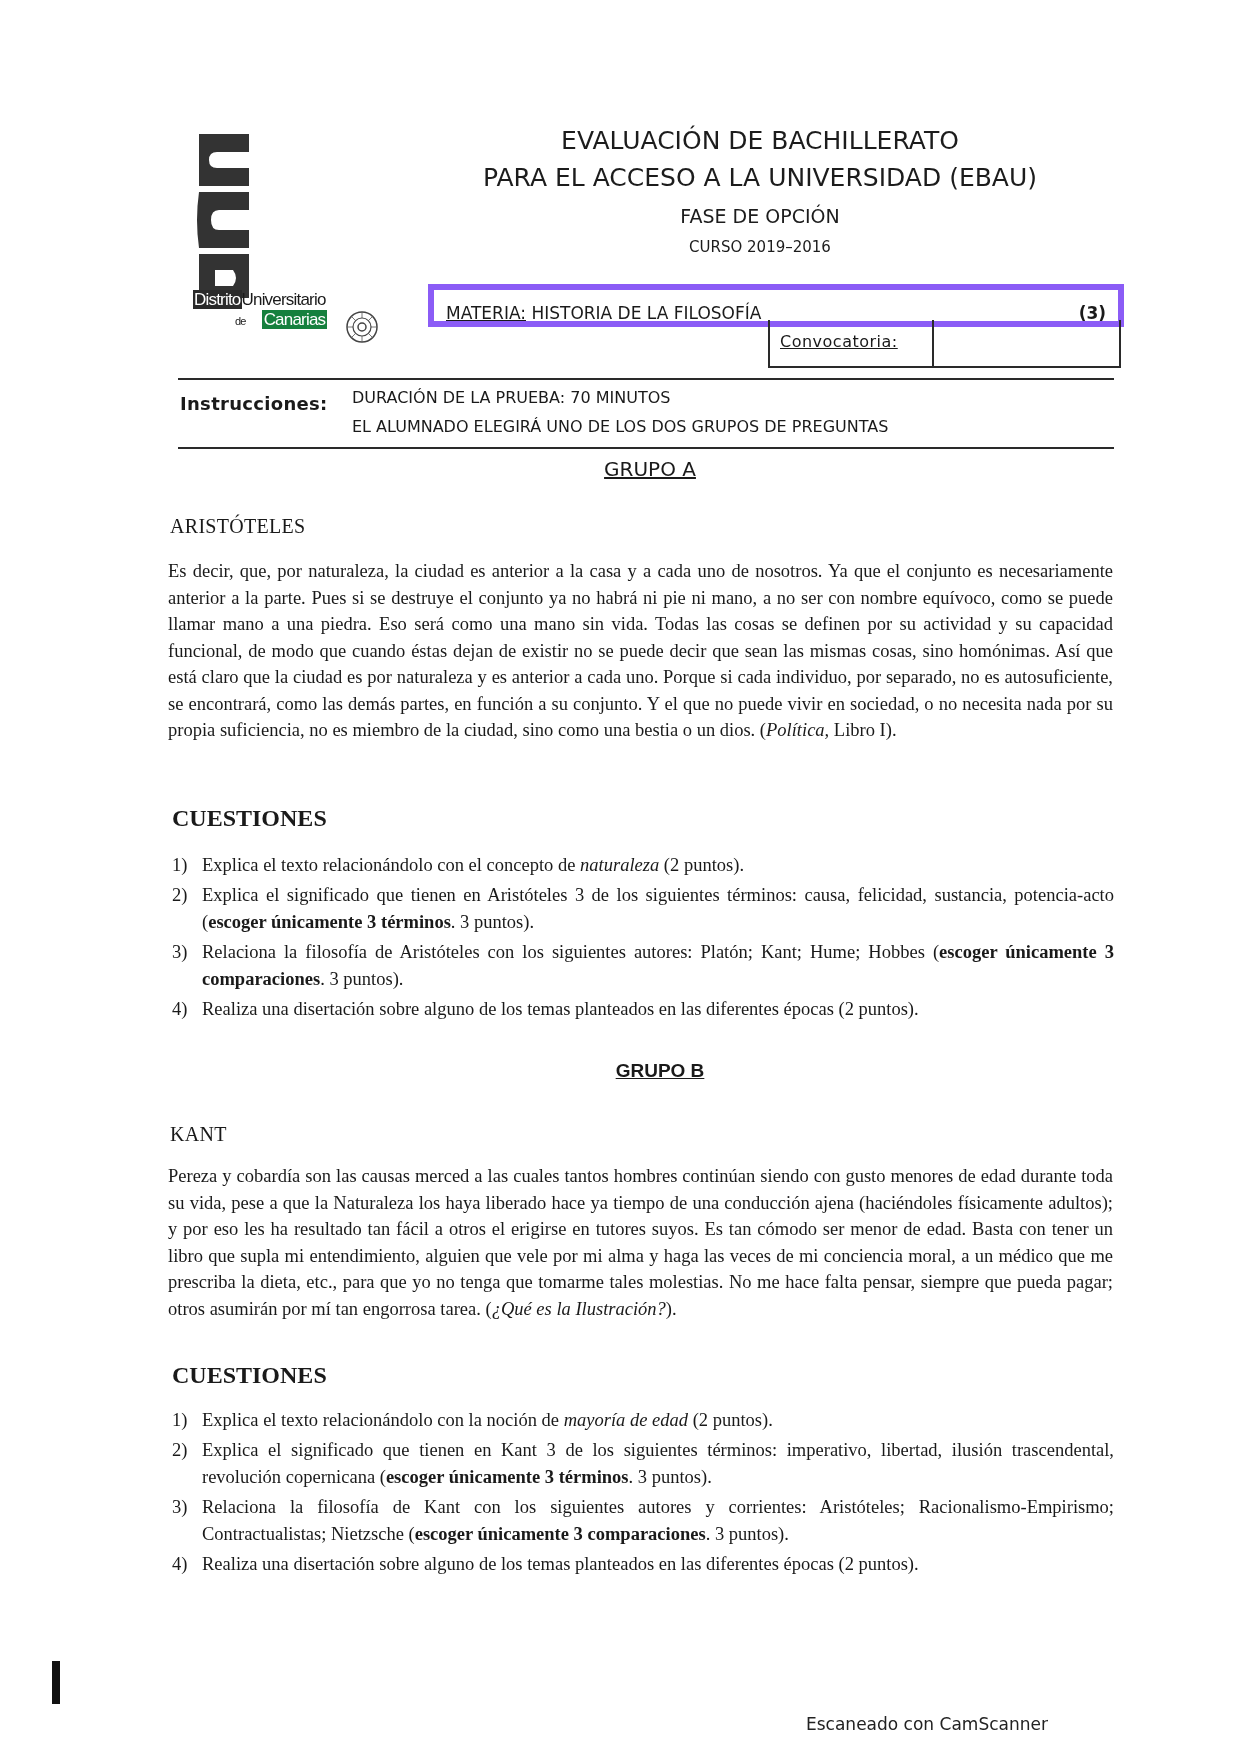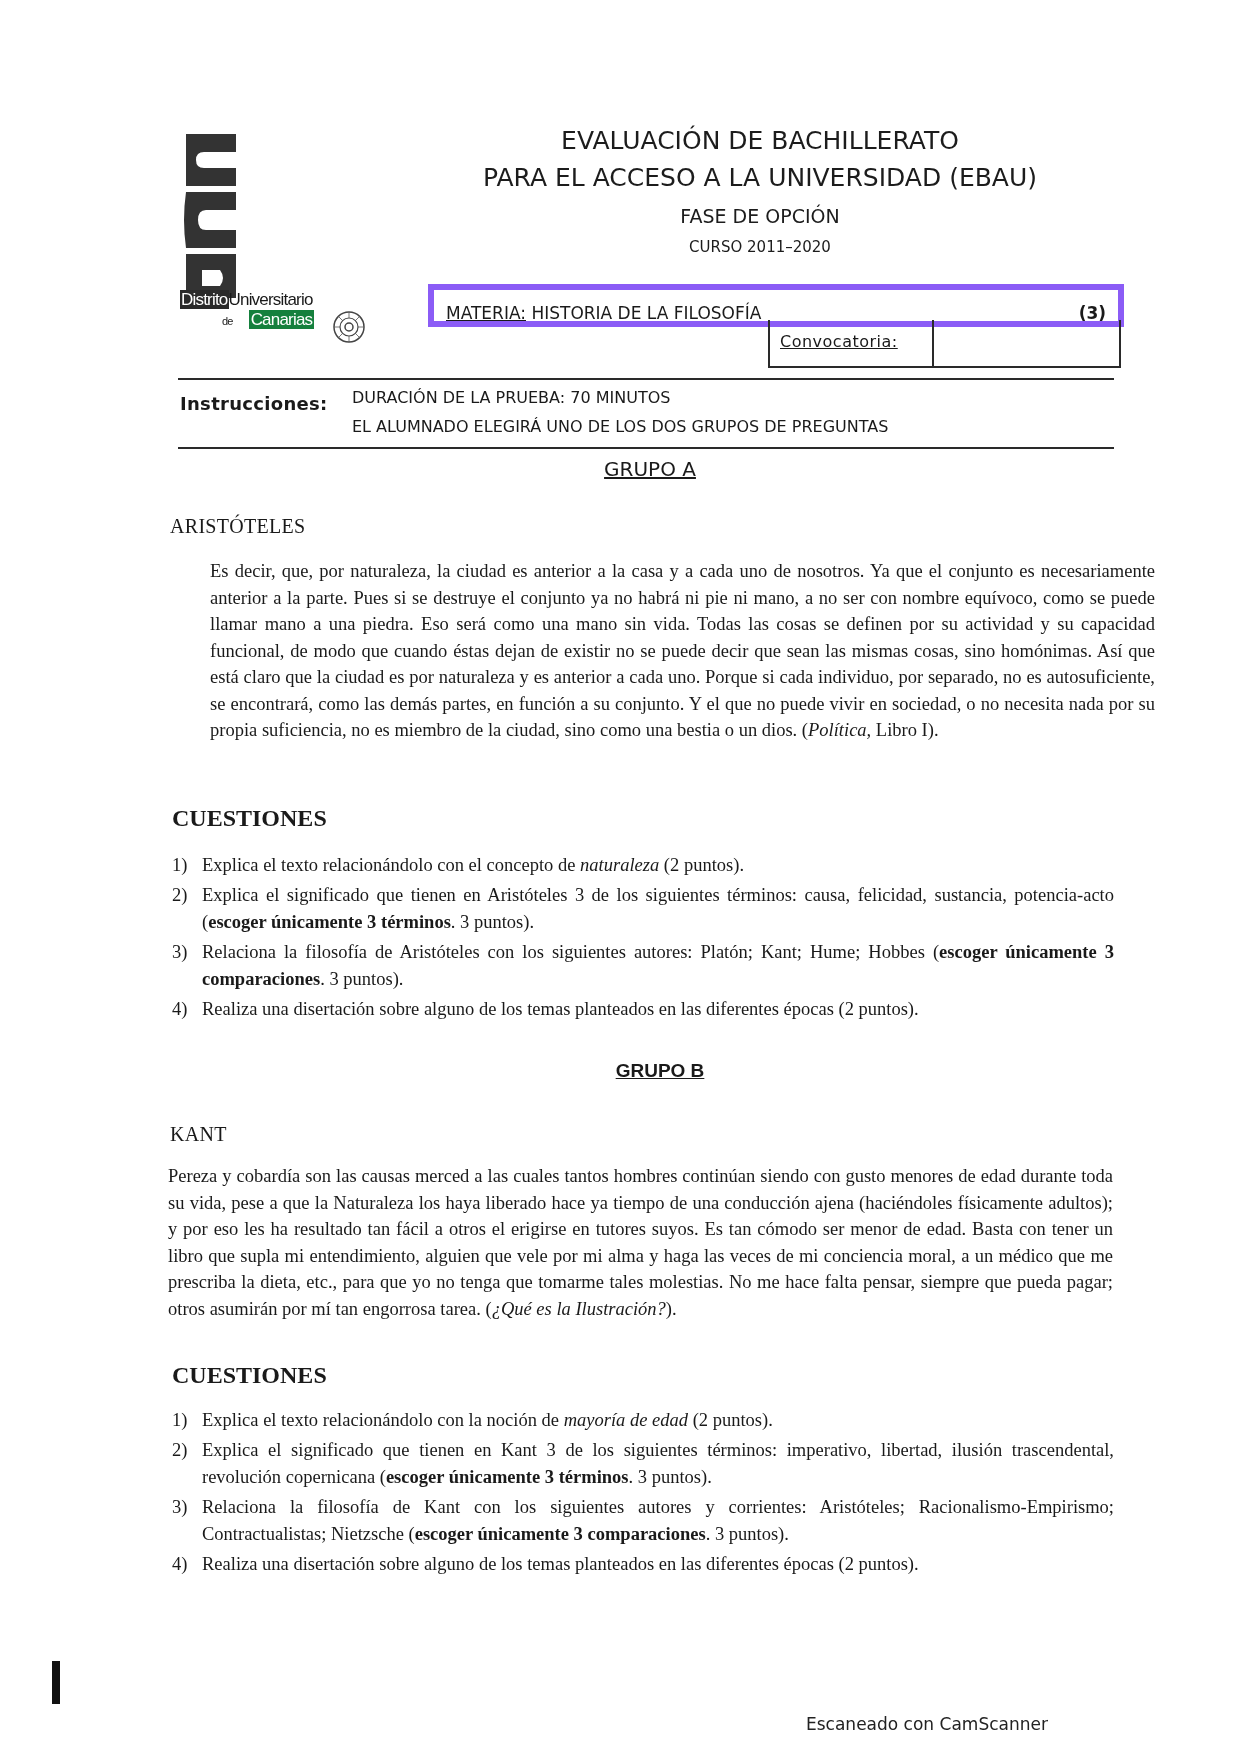--- a/index.html
+++ b/index.html
@@ -1,19 +1,19 @@
 <!DOCTYPE html>
 <html><head>
   <meta charset="utf-8">
   <style>
     html, body { margin: 0; padding: 0; background: #ffffff; }
     body { width: 1240px; height: 1755px; position: relative; overflow: hidden; color: #1a1a1a; }
 
     
-    .logo { position: absolute; left: 180px; top: 130px; width: 200px; height: 220px; }
+    .logo { position: absolute; left: 193px; top: 130px; width: 200px; height: 220px; }
     .logo-duc { position: absolute; left: 0; top: 0; width: 62px; height: 170px; }
     .logo-line1 { position: absolute; left: 0; top: 160px; font-family: "Liberation Sans", sans-serif; font-size: 17px; letter-spacing: -0.8px; white-space: nowrap; }
     .logo-line1 .inv { background: #2a2a2a; color: #fff; padding: 0 1px; }
     .logo-line2 { position: absolute; left: 42px; top: 180px; font-family: "Liberation Sans", sans-serif; font-size: 17px; letter-spacing: -0.8px; white-space: nowrap; }
     .logo-line2 .inv { background: #15803d; color: #fff; padding: 0 2px; }
     .logo-line2 .small { font-size: 11px; margin-right: 16px; }
     .logo-seal { position: absolute; left: 152px; top: 180px; width: 34px; height: 34px; }
 
     
     .title { position: absolute; left: 430px; width: 660px; text-align: center; font-family: "DejaVu Sans", sans-serif; color: #1c1c1c; }
@@ -40,21 +40,21 @@
 
     .grupo { position: absolute; font-family: "DejaVu Sans", sans-serif; text-decoration: underline; text-align: center; }
     .grupo-a { left: 550px; top: 457px; width: 200px; font-size: 20px; }
     .grupo-b { left: 560px; top: 1060px; width: 200px; font-size: 19px; font-weight: bold; font-family: "Liberation Sans", sans-serif; }
 
     .author { position: absolute; left: 170px; font-family: "Liberation Serif", serif; font-size: 20px; letter-spacing: 0.3px; }
     .author-a { top: 515px; }
     .author-b { top: 1123px; }
 
     .passage { position: absolute; left: 168px; width: 945px; font-family: "Liberation Serif", serif; font-size: 18.5px; line-height: 26.5px; text-align: justify; }
-    .passage-a { top: 558px; margin-left: 42px; }
+    .passage-a { top: 558px; }
     .passage-b { top: 1163px; }
 
     .cuestiones { position: absolute; left: 172px; font-family: "Liberation Serif", serif; font-size: 24px; font-weight: bold; }
     .cuest-a { top: 805px; }
     .cuest-b { top: 1362px; }
 
     .qlist { position: absolute; left: 172px; width: 942px; font-family: "Liberation Serif", serif; font-size: 18.5px; line-height: 27px; margin: 0; padding: 0; list-style: none; }
     .qlist-a { top: 852px; }
     .qlist-b { top: 1407px; }
     .q { display: flex; margin-bottom: 3px; }
@@ -97,21 +97,21 @@
         <line x1="24" y1="24" x2="28" y2="28"></line>
       <line x1="28" y1="6" x2="24" y2="10"></line>
         <line x1="6" y1="28" x2="10" y2="24"></line>
     </g>
   </svg>
 </div>
 
 <div class="title t1">EVALUACIÓN DE BACHILLERATO</div>
 <div class="title t2">PARA EL ACCESO A LA UNIVERSIDAD (EBAU)</div>
 <div class="title t3">FASE DE OPCIÓN</div>
-<div class="title t4">CURSO  2011–2020</div>
+<div class="title t4">CURSO  2019–2016</div>
 
 <div class="materia-box">
   <div class="materia-label"><u>MATERIA:</u><span> HISTORIA DE LA FILOSOFÍA</span></div>
   <div class="materia-code">(3)</div>
 </div>
 <div class="conv-box">
   <div class="conv-label">Convocatoria:</div>
   <div class="conv-field"></div>
 </div>
 

